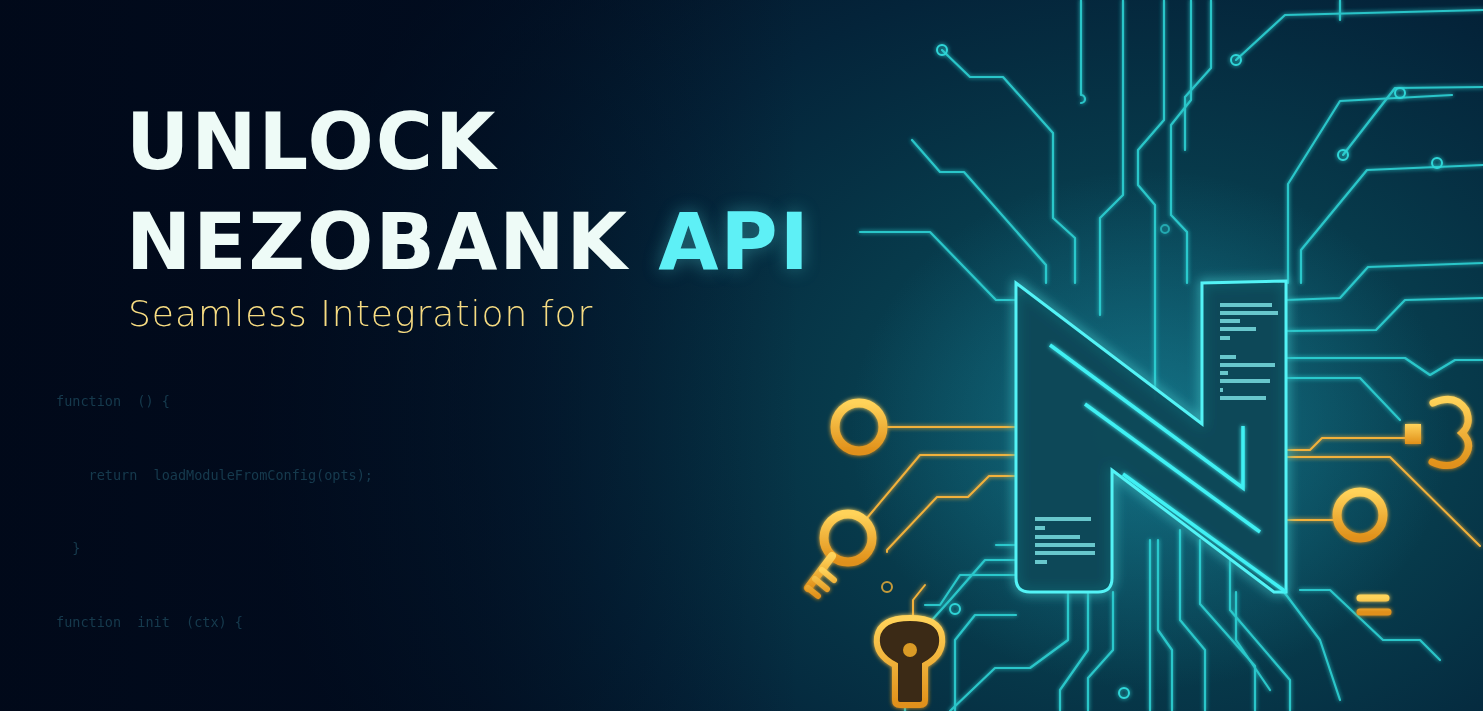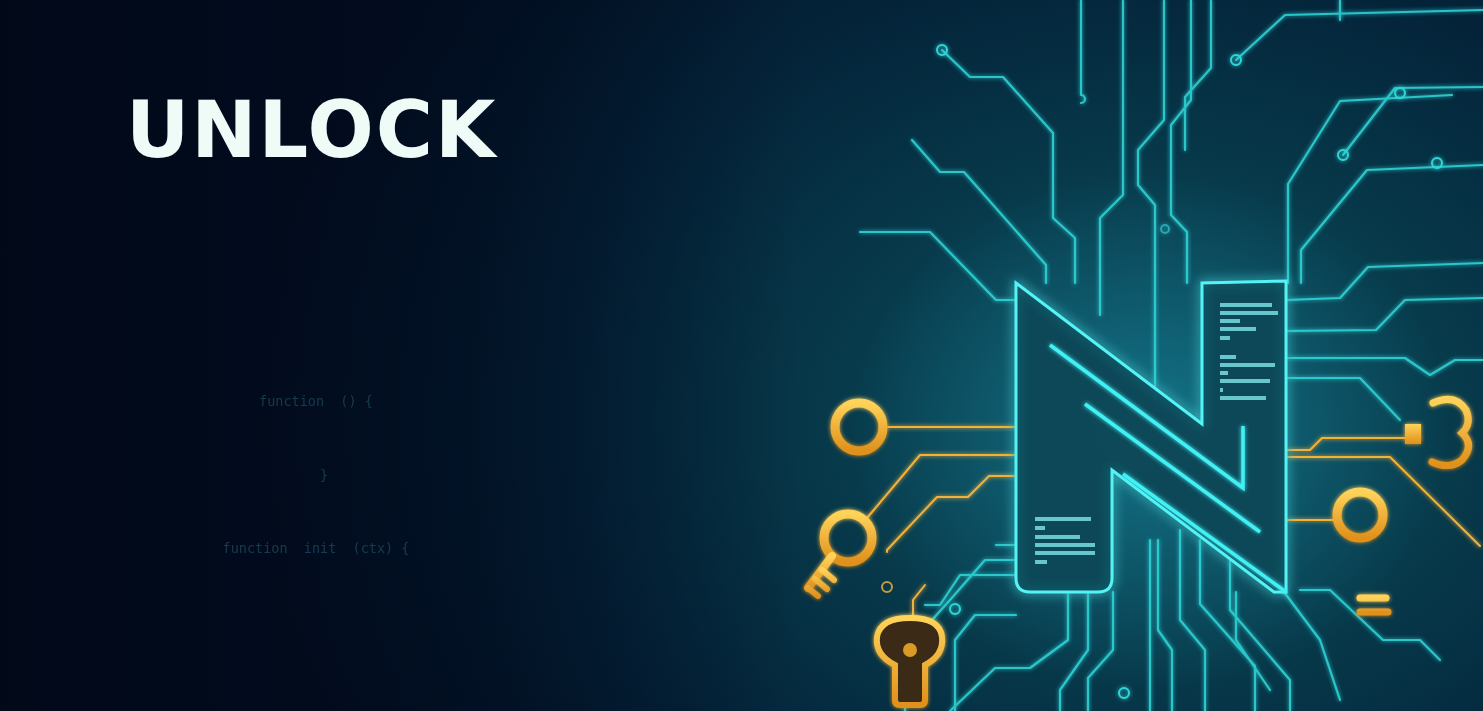--- a/index.html
+++ b/index.html
@@ -10,61 +10,64 @@
   }
   .bg-left {
     position: absolute; left: 0; top: 0; width: 800px; height: 711px;
     background: linear-gradient(90deg, rgba(1,8,24,0.85) 0%, rgba(1,10,28,0.55) 60%, rgba(1,10,28,0) 100%);
   }
   .code-bg {
     position: absolute; left: 56px; top: 340px; width: 520px;
     font-family: "DejaVu Sans Mono", monospace; font-size: 13.5px; line-height: 24.5px;
     color: #1d4a5e; opacity: 0.75; white-space: pre;
   }
-  .code-bg .l { display: block; text-align: center; }
+  .code-bg .l { display: block; }
   .headline {
     position: absolute; left: 126px; top: 86px;
     font-family: "DejaVu Sans", sans-serif; font-weight: 700;
     font-size: 78px; line-height: 88px; letter-spacing: 2px; color: #eefbf7;
   }
-  .headline .line { display: block; }
+  .headline .line { display: block; margin-top: 12px; }
   .headline .accent { color: #5ef0f6; text-shadow: 0 0 18px rgba(94,240,246,0.35); }
   .subhead {
     position: absolute; left: 128px; top: 285px;
     font-family: "DejaVu Sans", sans-serif; font-weight: 300;
     font-size: 36px; line-height: 57px; letter-spacing: 1px; color: #f7dc82;
   }
   .subhead .line { display: block; }
   .art { position: absolute; left: 760px; top: 0; width: 723px; height: 711px; }
 </style>
 </head>
 <body>
 
 <div class="bg-left"></div>
 
 <div class="code-bg">
   <span class="l">function  () {</span>
+  <span class="l">    return  loadModuleFromConfig(opts);</span>
   <span class="l">  }</span>
   <span class="l">function  init  (ctx) {</span>
   
   <span class="l"></span>
   
   
   
   
   
   
   
 </div>
 
 <h1 class="headline" style="margin:0;">
   <span class="line">UNLOCK</span>
+  <span class="line"><span>NEZOBANK</span> <span class="accent">API</span></span>
 </h1>
 
 <div class="subhead">
+  <span class="line">Seamless Integration for</span>
 </div>
 
 <svg class="art" viewBox="760 0 723 711" xmlns="http://www.w3.org/2000/svg">
   <defs>
     <filter id="glow" x="-50%" y="-50%" width="200%" height="200%">
       <feGaussianBlur stdDeviation="2.2" result="b"></feGaussianBlur>
       <feMerge>
           <feMergeNode in="b"></feMergeNode>
           <feMergeNode in="SourceGraphic"></feMergeNode>
         </feMerge>

